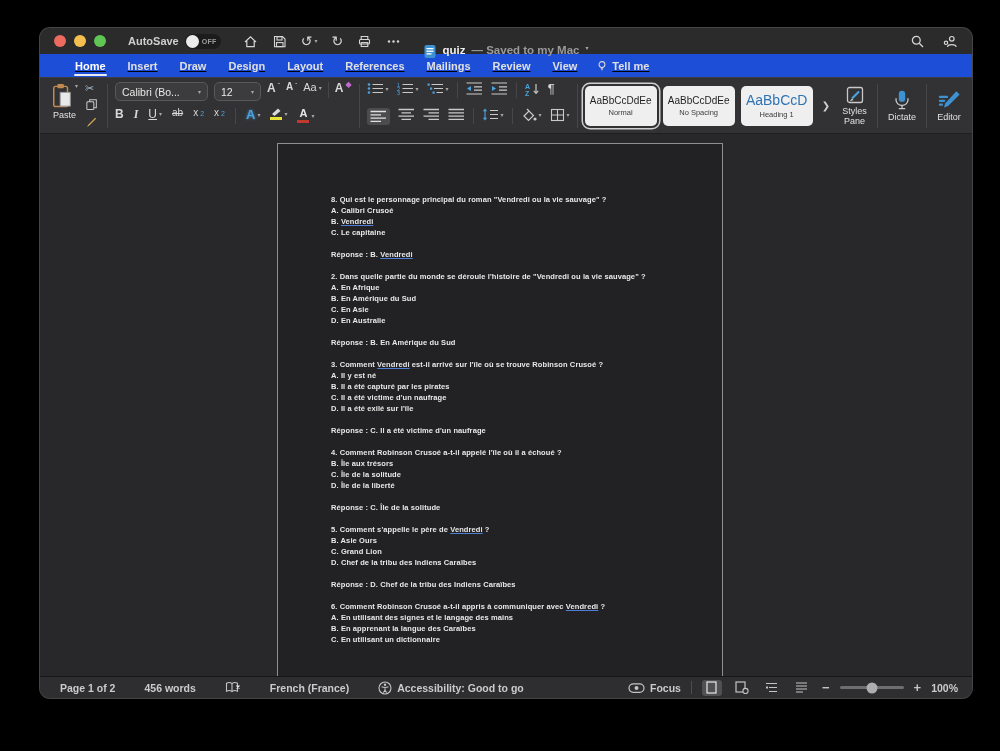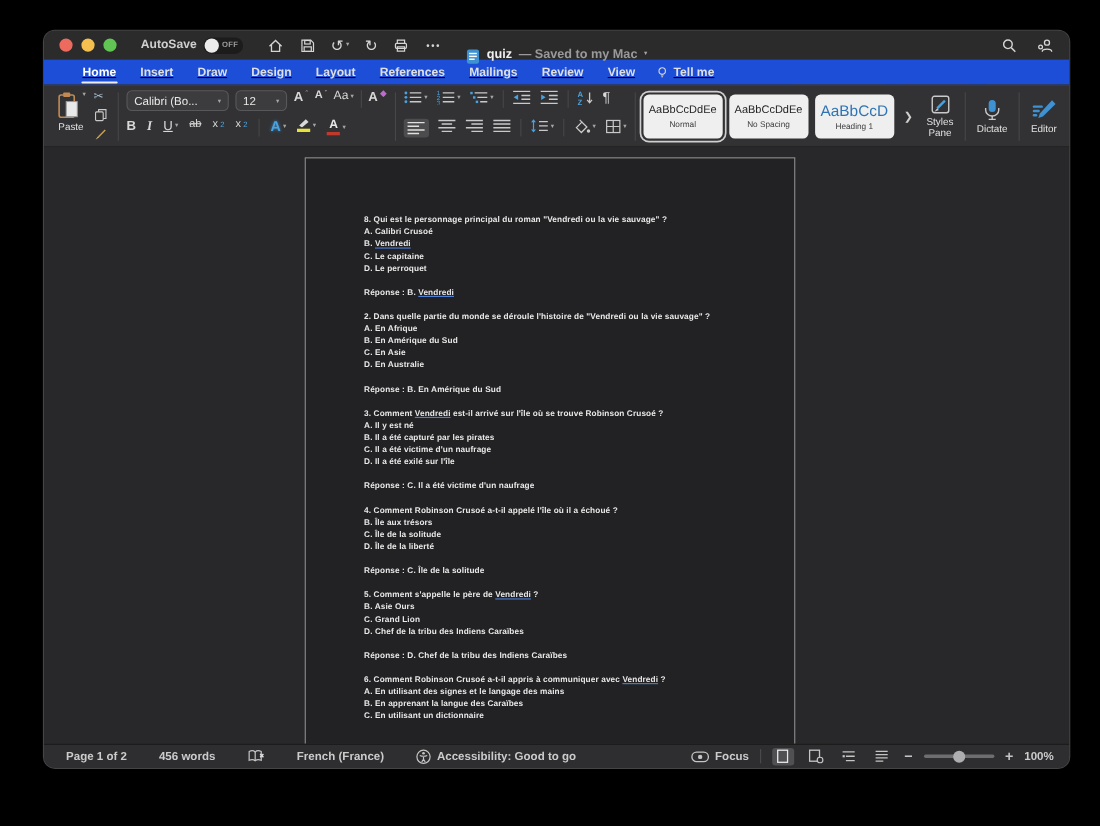--- a/index.html
+++ b/index.html
@@ -496,21 +496,20 @@
     </div>
   </div>
 
   <div class="canvas">
     <div class="page">
       <div class="doc-text">
           <div class="doc-line"><span>8. Qui est le personnage principal du roman "Vendredi ou la vie sauvage" ?</span></div>
           <div class="doc-line"><span>A. Calibri Crusoé</span></div>
           <div class="doc-line"><span>B. </span><span class="u">Vendredi</span></div>
           <div class="doc-line"><span>C. Le capitaine</span></div>
-          <div class="doc-line"><span>D. Le perroquet</span></div>
           <div class="doc-line">&nbsp;</div>
           <div class="doc-line"><span>Réponse : B. </span><span class="u">Vendredi</span></div>
           <div class="doc-line">&nbsp;</div>
           <div class="doc-line"><span>2. Dans quelle partie du monde se déroule l'histoire de "Vendredi ou la vie sauvage" ?</span></div>
           <div class="doc-line"><span>A. En Afrique</span></div>
           <div class="doc-line"><span>B. En Amérique du Sud</span></div>
           <div class="doc-line"><span>C. En Asie</span></div>
           <div class="doc-line"><span>D. En Australie</span></div>
           <div class="doc-line">&nbsp;</div>
           <div class="doc-line"><span>Réponse : B. En Amérique du Sud</span></div>

